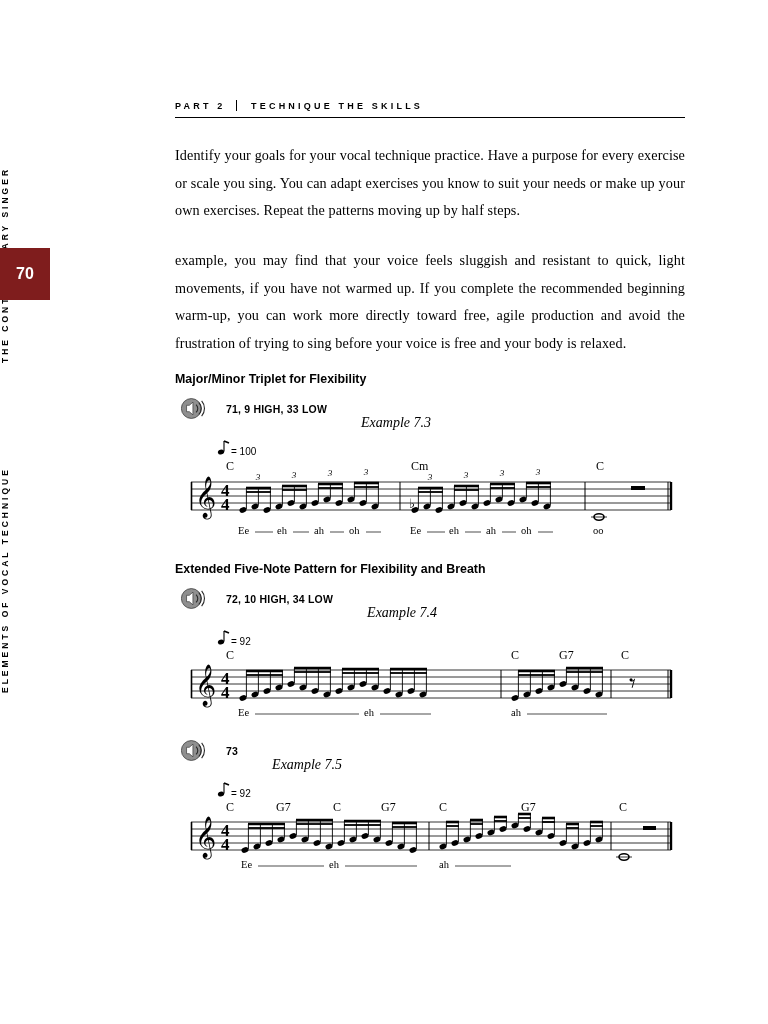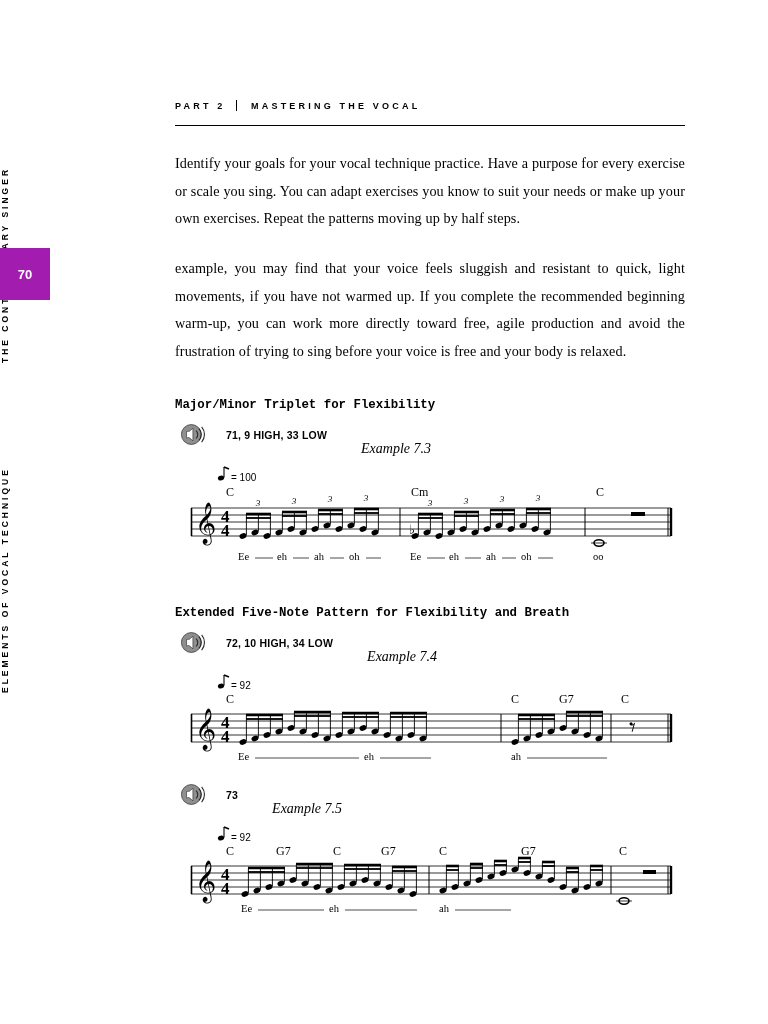--- a/index.html
+++ b/index.html
@@ -52,46 +52,46 @@
     display: flex;
     align-items: flex-start;
     justify-content: center;
   }
   .page-tab {
     position: absolute;
     left: 0;
     top: 248px;
     width: 50px;
     height: 52px;
-    background: #a21caf;
+    background: #7f1d1d;
     color: #fff;
     display: flex;
     align-items: center;
     justify-content: center;
     font-family: "Liberation Sans", sans-serif;
-    font-size: 13px;
+    font-size: 16px;
     font-weight: bold;
   }
 
   
   .content {
     position: absolute;
     left: 175px;
     top: 100px;
     width: 510px;
   }
 
   .running-head {
     display: flex;
     align-items: center;
     font-family: "Liberation Sans", sans-serif;
     font-size: 9px;
     font-weight: bold;
     letter-spacing: 3.2px;
-    padding-bottom: 14px;
+    padding-bottom: 6px;
     border-bottom: 1.5px solid #000;
     margin-bottom: 0;
   }
   .running-head .rh-sep {
     display: inline-block;
     width: 1.5px;
     height: 11px;
     background: #000;
     margin: 0 14px 0 10px;
   }
@@ -99,24 +99,24 @@
   .body-para {
     font-size: 14.2px;
     line-height: 1.95;
     text-align: justify;
     margin: 22px 0 0 0;
     letter-spacing: 0.1px;
   }
   .body-para.second { margin-top: 24px; }
 
   .ex-heading {
-    font-family: Liberation Mono, monospace;
+    font-family: Liberation Sans, sans-serif;
     font-size: 12.4px;
     font-weight: bold;
-    margin-top: 32px;
+    margin-top: 14px;
     margin-bottom: 6px;
   }
 
   .track-row {
     display: flex;
     align-items: center;
     margin-left: 6px;
     margin-top: 10px;
     height: 26px;
     gap: 8px;
@@ -162,21 +162,21 @@
   <div class="side-label side-top">THE CONTEMPORARY SINGER</div>
   <div class="side-label side-bottom">ELEMENTS OF VOCAL TECHNIQUE</div>
 </div>
 <div class="page-tab">70</div>
 
 <div class="content">
 
   <div class="running-head">
     <span>PART 2</span>
     <span class="rh-sep"></span>
-    <span>MASTERING THE VOCAL</span>
+    <span>TECHNIQUE THE SKILLS</span>
   </div>
 
   <p class="body-para second">Identify your goals for your vocal technique practice. Have a purpose for every exercise or scale you sing. You can adapt exercises you know to suit your needs or make up your own exercises. Repeat the patterns moving up by half steps.</p>
   <p class="body-para">example, you may find that your voice feels sluggish and resistant to quick, light movements, if you have not warmed up. If you complete the recommended beginning warm-up, you can work more directly toward free, agile production and avoid the frustration of trying to sing before your voice is free and your body is relaxed.</p>
 
   <div class="ex-heading">Major/Minor Triplet for Flexibility</div>
   <div class="track-row">
     <svg class="speaker" viewBox="0 0 34 28">
       <circle cx="13" cy="14" r="12.5" fill="#8f8f8f" stroke="#3a3a3a" stroke-width="1"></circle>
       <path d="M7 10 h3.5 L15 6 v16 l-4.5-4 H7 z" fill="#ffffff" stroke="#2a2a2a" stroke-width="0.8"></path>

